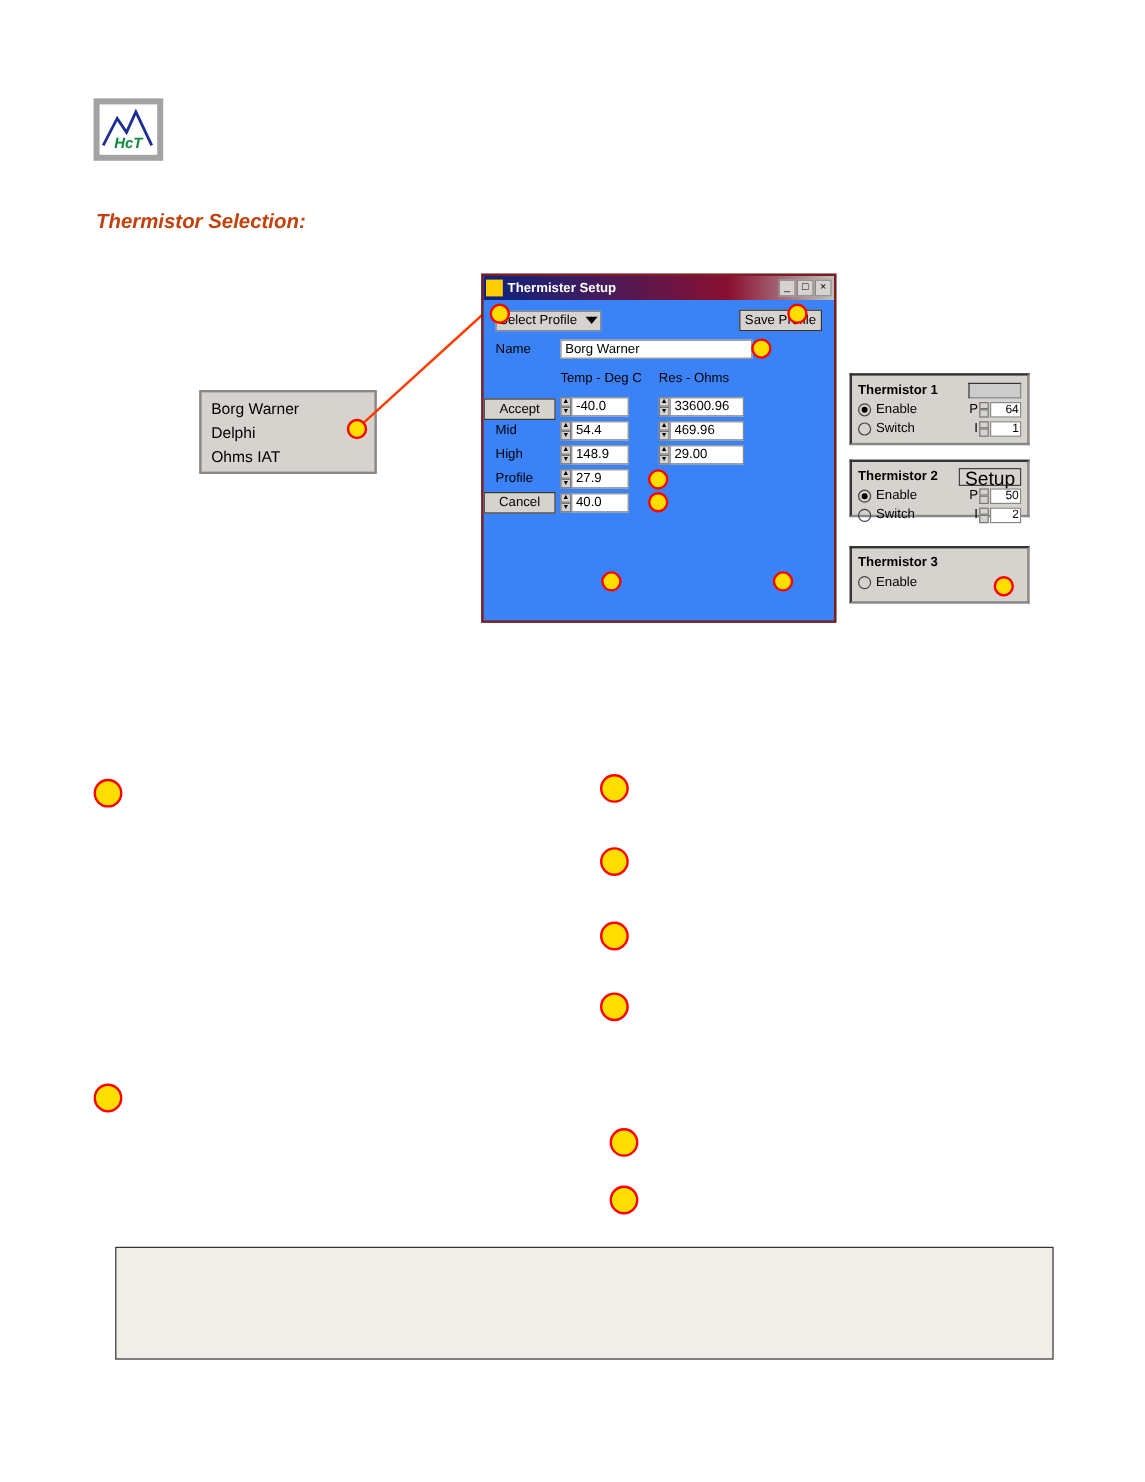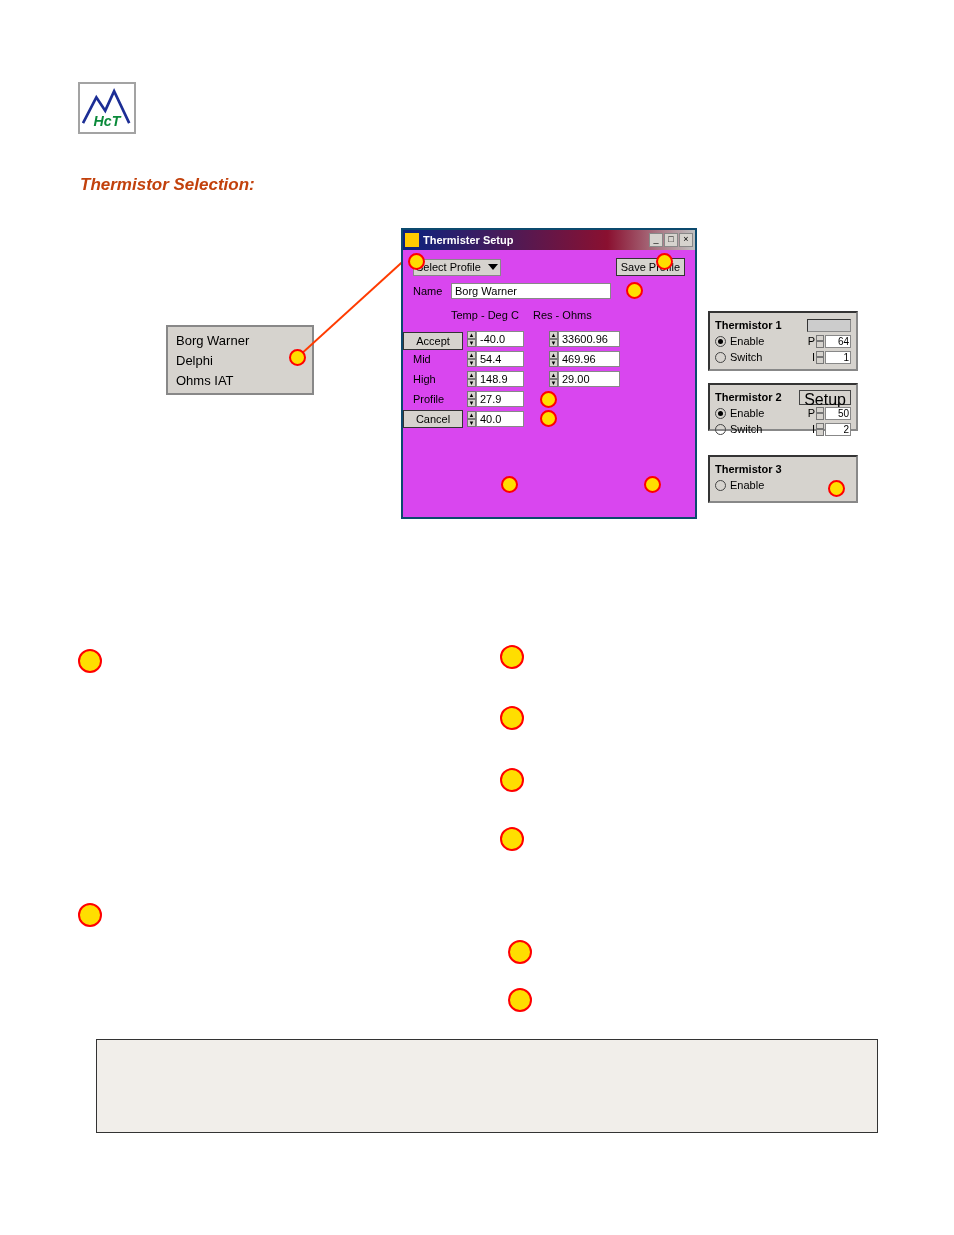--- a/index.html
+++ b/index.html
@@ -3,43 +3,43 @@
 <meta charset="utf-8">
 <style>
   * { box-sizing: border-box; }
   html, body { margin:0; padding:0; background:#fff; font-family: Arial, Helvetica, sans-serif; }
   .page { width:954px; height:1235px; margin:0 auto; position:relative; background:#fff; }
 
   
   .hdr-band { position:absolute; left:78px; top:82px; width:800px; height:62px;
               background: linear-gradient(to bottom, #1c2e95 0%, #1c2e95 75%, #dfe0f2 75%, #ffffff 100%); }
   .hdr-title { position:absolute; right:10px; top:10px; color:#fff; font-weight:700; font-size:22px; font-style:italic; }
-  .logo-box { position:absolute; left:78px; top:82px; width:58px; height:52px; background:#fff; border:2px solid #a3a3a3; }
+  .logo-box { position:absolute; left:78px; top:82px; width:58px; height:52px; background:#fff; border:5px solid #a3a3a3; }
   .logo-svg { width:100%; height:100%; }
 
   .section-title { position:absolute; left:80px; top:175px; color:#c2410c; font-style:italic; font-weight:700; font-size:17px;text-align:right; }
 
   
   .profile-list { position:absolute; left:166px; top:325px; width:148px; height:70px;
                   background:#d6d3ce; border:2px solid #888; padding:4px 8px; font-size:13px; }
   .profile-list div { line-height:20px; }
 
   
   .dialog { position:absolute; left:401px; top:228px; width:296px; height:291px;
-            background:#d946ef; border:2px solid #0c4a6e; }
+            background:#3b82f6; border:2px solid #7f1d1d; }
   .titlebar { height:20px; background: linear-gradient(to right, #0a2480 0%, #8a1030 70%, #c0c0c0 100%);
               display:flex; align-items:center; padding:0 2px; }
   .tb-icon { width:14px; height:14px; background:#fc0; margin-right:4px; display:inline-block; }
   .tb-text { color:#fff; font-size:11px; font-weight:700; flex:1; }
   .tb-btns { display:flex; gap:1px; }
   .tb-btn { width:14px; height:14px; background:#d6d3ce; border:1px solid #888; font-size:9px; line-height:11px; text-align:center; }
 
   .dlg-body { padding:8px 10px 6px 10px; position:relative; font-size:11px; color:#000; }
   .row { display:flex; align-items:center; margin-bottom:6px; height:18px; }
-  .lbl { width:38px; }
+  .lbl { width:54px; }
   .select { width:88px; height:17px; background:#d6d3ce; border:1px solid #888; display:flex; align-items:center; justify-content:space-between; padding:0 2px; font-size:11px; }
   .select .tri { width:0; height:0; border-left:5px solid transparent; border-right:5px solid transparent; border-top:6px solid #000; }
   .btn { background:#d6d3ce; border:1px solid #333; font-size:11px; padding:1px 4px; height:18px; }
   .txt { background:#fff; border:1px solid #888; height:16px; font-size:11px; padding:0 3px; }
   .spin { display:flex; align-items:flex-end; }
   .spin .sp { width:9px; height:16px; display:flex; flex-direction:column; }
   .spin .sp span { flex:1; border:1px solid #777; background:#d6d3ce; font-size:6px; line-height:6px; text-align:center; }
   .spin input { width:48px; }
   .col-hdr { font-size:11px; width:70px; }
   .grid-row { display:flex; align-items:center; margin-bottom:3px; height:17px; }

